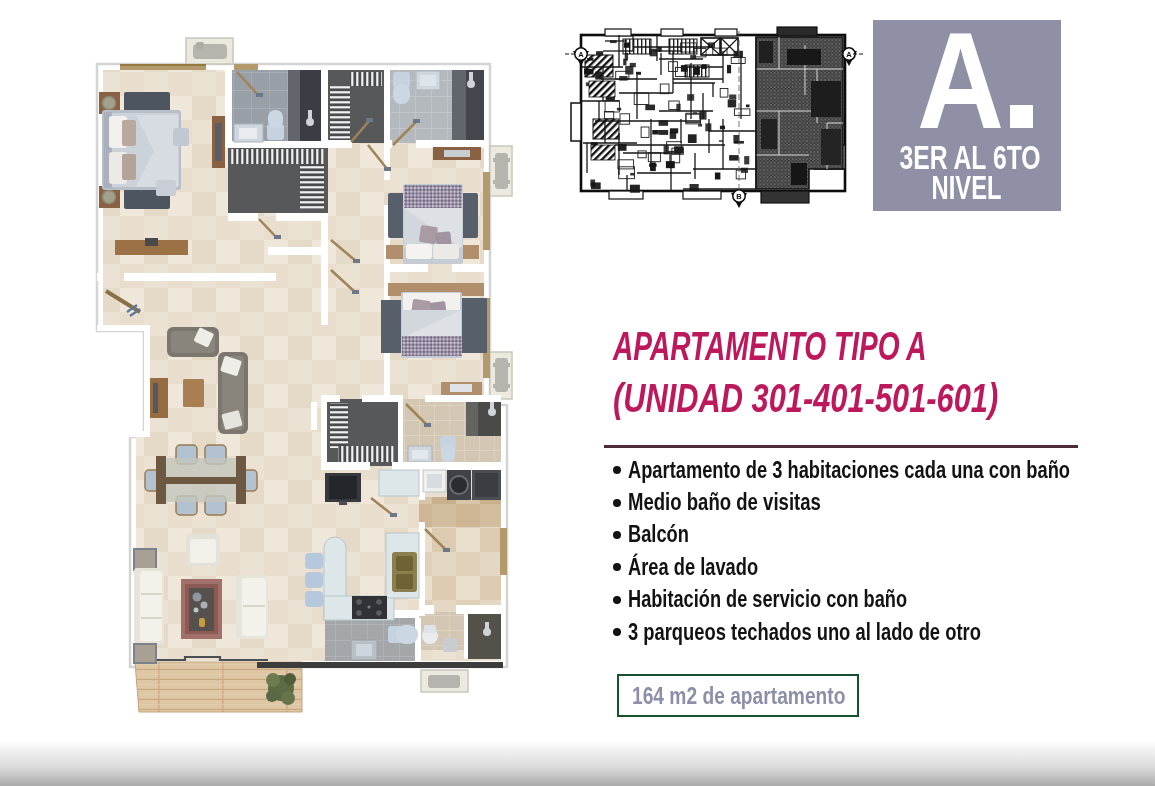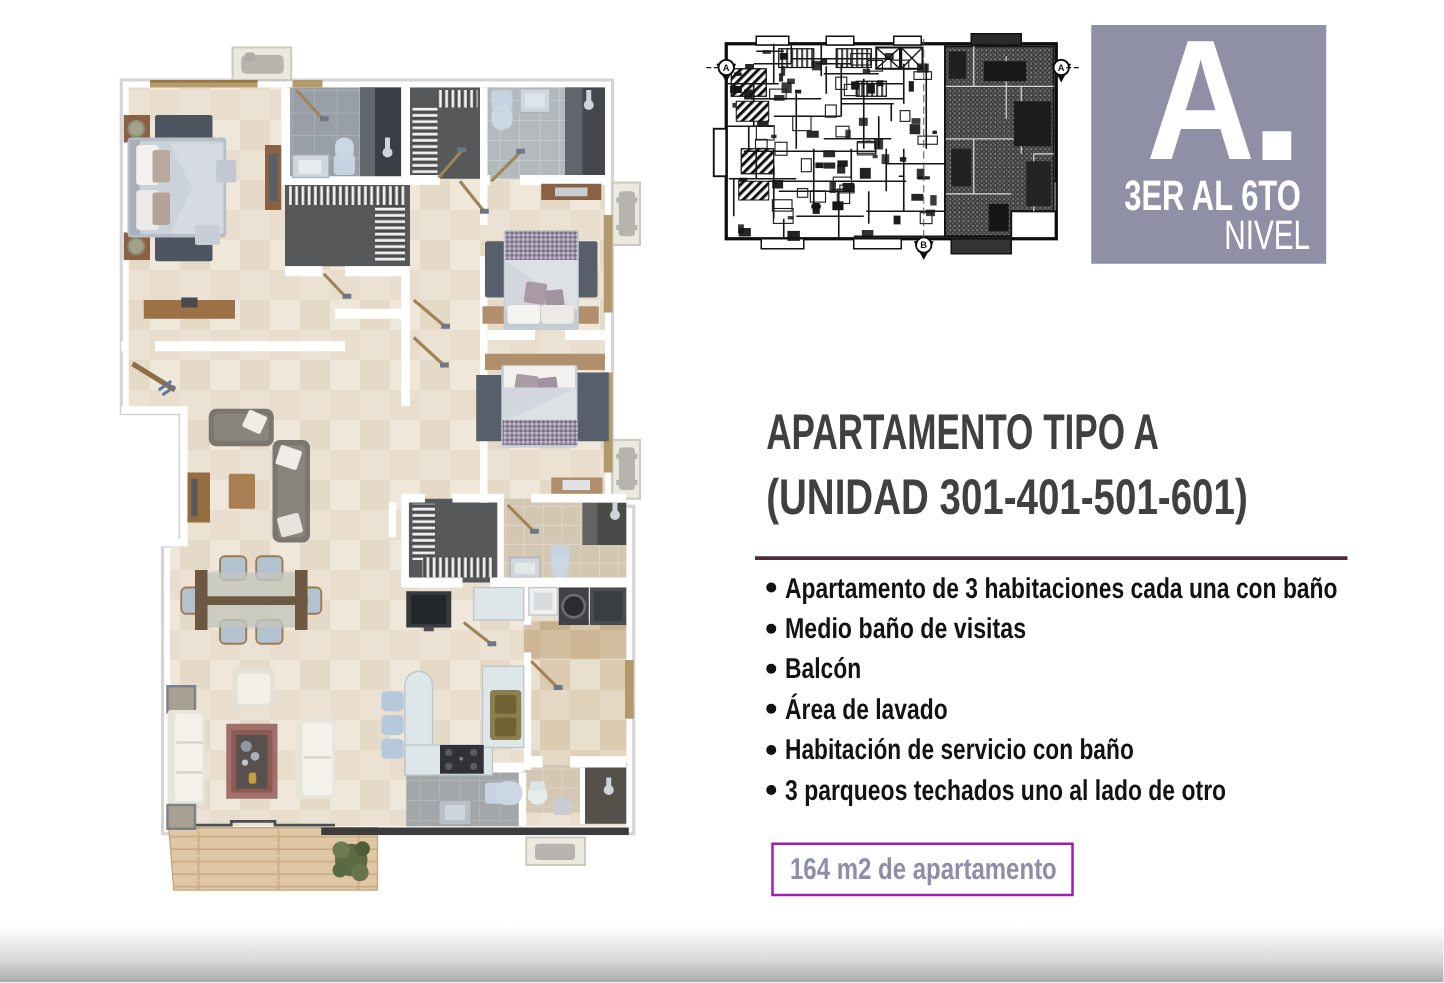--- a/index.html
+++ b/index.html
@@ -1,33 +1,33 @@
 <!DOCTYPE html>
 <html><head>
 <meta charset="utf-8">
 <style>
   html,body{margin:0;padding:0;background:#ffffff;}
   #page{position:relative;width:1155px;height:786px;background:#ffffff;overflow:hidden;
         font-family:"Liberation Sans",sans-serif;}
   .cond{display:inline-block;transform-origin:0 50%;white-space:nowrap;}
-  #title{position:absolute;left:613px;top:320px;color:#404040;font-weight:bold;
-         font-size:40px;line-height:52px;}
+  #title{position:absolute;left:613px;top:320px;color:#be185d;font-weight:bold;
+         font-size:40px;line-height:52px;font-style:italic;}
   #divider{position:absolute;left:604px;top:445px;width:474px;height:3px;background:#4e2b3a;}
   #bullets{position:absolute;left:613px;top:454px;color:#121212;font-size:23px;font-weight:bold;}
   #bullets .row{height:32.4px;display:flex;align-items:center;}
   #bullets .dot{width:8px;height:8px;border-radius:50%;background:#121212;margin-right:7px;flex:0 0 auto;}
-  #m2box{position:absolute;left:617px;top:674px;width:238px;height:39px;border:2px solid #a21caf;
+  #m2box{position:absolute;left:617px;top:674px;width:238px;height:39px;border:2px solid #14532d;
          display:flex;align-items:center;}
   #m2box span{color:#8d8fa8;font-weight:bold;font-size:24px;margin-left:13px;}
   #badge{position:absolute;left:873px;top:20px;width:188px;height:191px;background:#8f90a6;color:#ffffff;
          text-align:center;}
   #badgeA{position:absolute;left:44px;top:-8px;font-weight:bold;font-size:137px;line-height:137px;}
   #badgeDot{position:absolute;left:137px;top:85px;width:23px;height:23px;background:#ffffff;}
   #badgeL1{position:absolute;left:0;top:120px;width:100%;font-weight:bold;font-size:34px;line-height:34px;text-align:center;}
-  #badgeL2{position:absolute;left:0;top:151px;width:100%;font-weight:normal;font-size:33px;line-height:33px;text-align:right;}
+  #badgeL2{position:absolute;left:0;top:151px;width:100%;font-weight:bold;font-size:33px;line-height:33px;}
   #botgrad{position:absolute;left:0;top:741px;width:1155px;height:45px;
            background:linear-gradient(to bottom,#ffffff 0%,#d9d9d9 60%,#ababab 100%);}
 </style>
 </head>
 <body>
 <div id="page">
 
 <svg id="plan" style="position:absolute;left:0;top:0;" width="560" height="740" viewBox="0 0 560 740" xmlns="http://www.w3.org/2000/svg">
 <defs>
 <pattern id="tiles" width="48" height="48" patternUnits="userSpaceOnUse">

